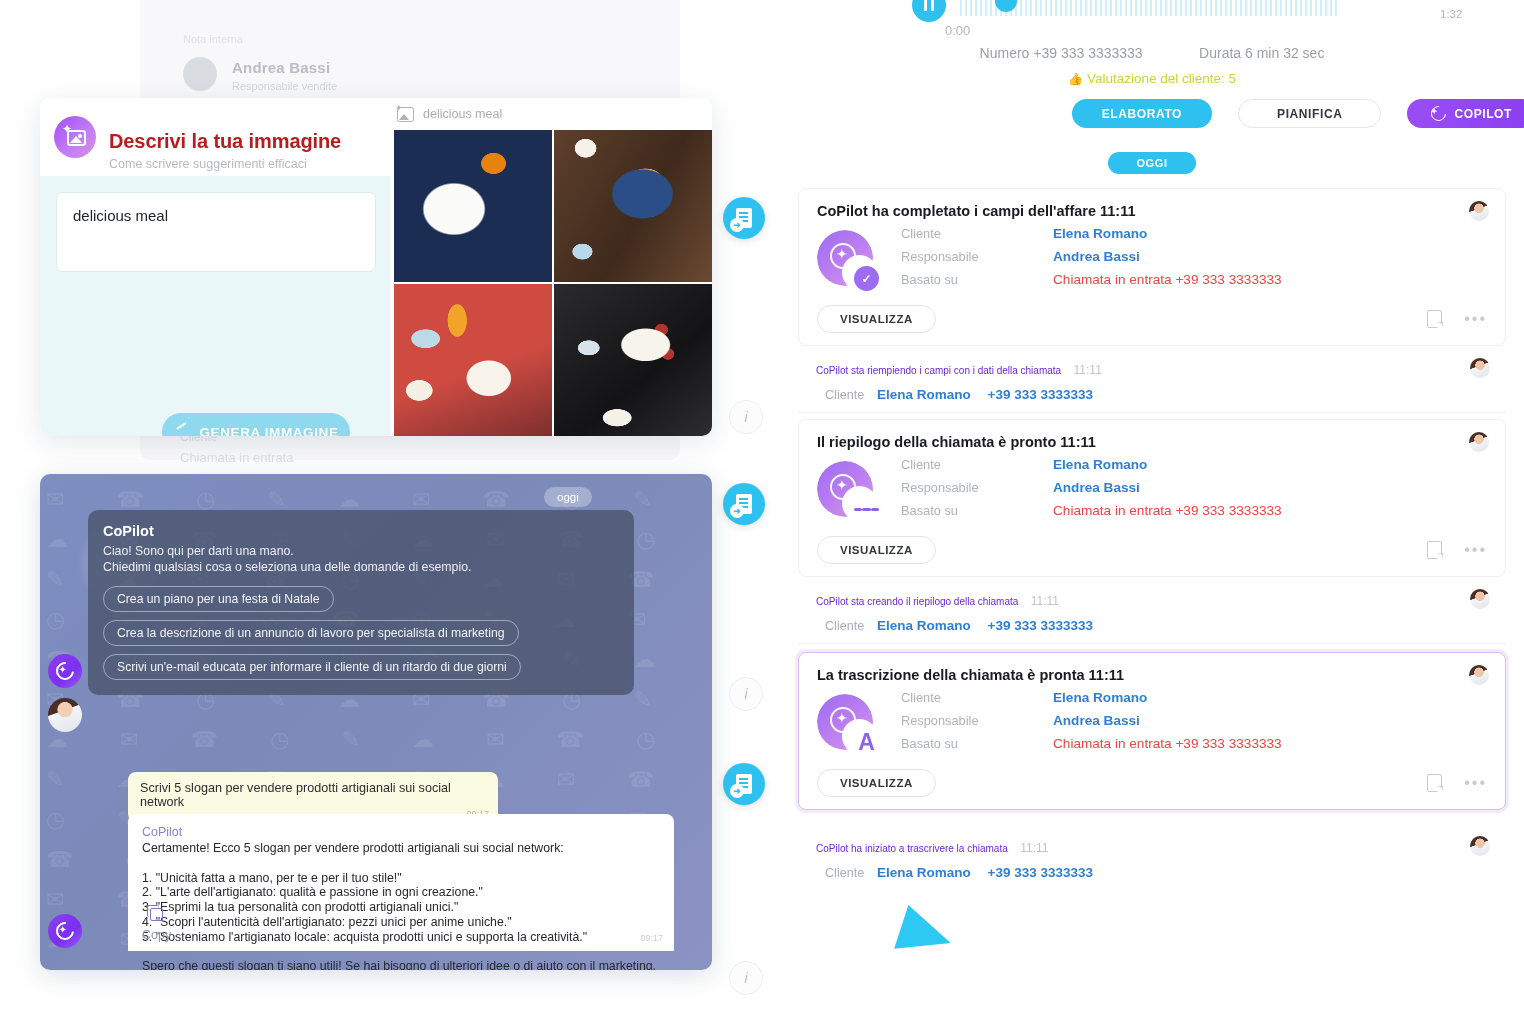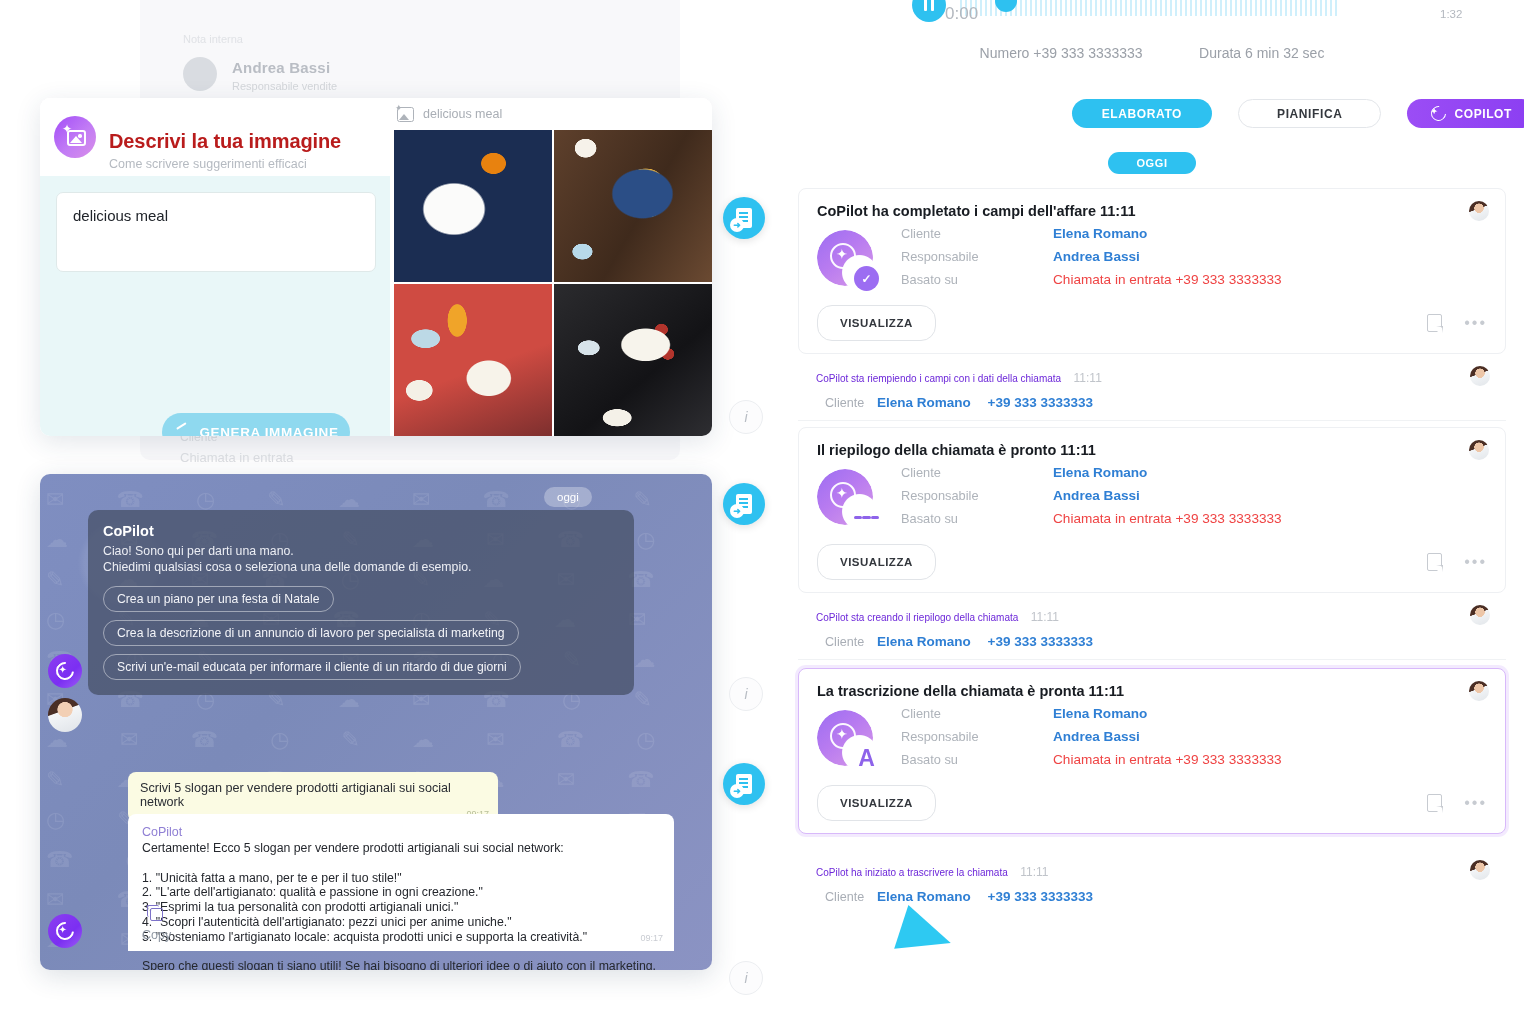--- a/index.html
+++ b/index.html
@@ -247,21 +247,21 @@
     content:"";position:absolute;top:0;width:3px;height:12px;background:#fff;border-radius:1px;
   }
   .play-btn .bars:before{left:0;} .play-btn .bars:after{right:0;}
   .wave{
     position:absolute; left:180px; top:-10px; width:380px; height:26px;
     background:
       repeating-linear-gradient(90deg,#cfeffb 0 1.6px, transparent 1.6px 5px);
     -webkit-mask-image: linear-gradient(#000,#000);
   }
   .wave-dot{ position:absolute; left:215px; top:-10px; width:22px;height:22px;border-radius:50%; background:#2ec1f0;}
-  .t-left{ position:absolute; left:165px; top:4px; font-size:17px; color:#b3b8bf;}
+  .t-left{ position:absolute; left:165px; top:23px; font-size:13px; color:#b3b8bf;}
   .t-right{ position:absolute; left:660px; top:8px; font-size:11.5px; color:#b3b8bf;}
 
   .meta-row{
     position:absolute; left:0; top:44px; width:744px; text-align:center;
   }
   .meta-num{ display:inline-block; font-size:14px; color:#9ba0a8; margin-right:52px;}
   .meta-dur{ display:inline-block; font-size:14px; color:#9ba0a8;}
   .rating{
     position:absolute; left:0; top:71px; width:744px; text-align:center;
     font-size:13.5px; color:#c9d631;
@@ -324,21 +324,21 @@
     display:block; width:20px; height:2.6px; background:#8e63ea; border-radius:2px; margin:2px 0;
   }
   .sub-badge.letter{ background:transparent; color:#8e63ea; font-size:23px; font-weight:700;}
   .kv-table{ flex:1; }
   .kv-row{ display:flex; align-items:baseline; margin-bottom:8px;}
   .kv-k{ width:152px; font-size:12.8px; color:#aeb3ba;}
   .kv-v{ font-size:13.6px; color:#2f7fd4; font-weight:700;}
   .kv-v.plain{ color:#ef4444; font-weight:400;}
   .card-foot{ display:flex; align-items:center; margin-top:10px;}
   .b-view{
-    background:#fff;border:1px solid #e1e4e8;border-radius:15px;height:36px;padding:0 22px;
+    background:#fff;border:1px solid #e1e4e8;border-radius:15px;height:28px;padding:0 22px;
     font-size:11.5px;font-weight:700;letter-spacing:.5px;color:#33373d;cursor:pointer;
   }
   .foot-icons{ margin-left:auto; display:flex; align-items:center; gap:22px;}
   .note-ic{ width:15px;height:18px;border:1.7px solid #c7cbd1;border-radius:2px;position:relative;}
   .note-ic:after{content:"";position:absolute;right:-1.7px;bottom:-1.7px;border-left:6px solid transparent;border-bottom:6px solid #fff;border-right:1.7px solid #c7cbd1;border-top:1.7px solid #c7cbd1;}
   .dots{ letter-spacing:2px; color:#c7cbd1; font-size:16px; line-height:8px;}
   .av-sm{
     position:absolute; right:16px; top:12px; width:20px;height:20px;border-radius:50%;
     background: radial-gradient(circle at 50% 36%, #edc6a8 0 28%, transparent 30%),
       linear-gradient(160deg,#4b2e24 0 40%, #f3f5f7 42%, #e2e6ea 100%);
@@ -499,20 +499,23 @@
       <div class="t-left">0:00</div>
       <div class="t-right">1:32</div>
 
     </div>
 
     <div class="meta-row">
       <span class="meta-num">Numero +39 333 3333333</span>
       <span class="meta-dur">Durata 6 min 32 sec</span>
     </div>
 
+    <div class="rating">
+      <span class="thumb">👍</span><span>Valutazione del cliente: 5</span>
+    </div>
 
     <div class="btn-row">
       <button class="b-elab">ELABORATO</button>
       <button class="b-plan">PIANIFICA</button>
       <button class="b-copilot">
         <span class="cp-ic"></span>
         <span>COPILOT</span>
       </button>
     </div>
 

